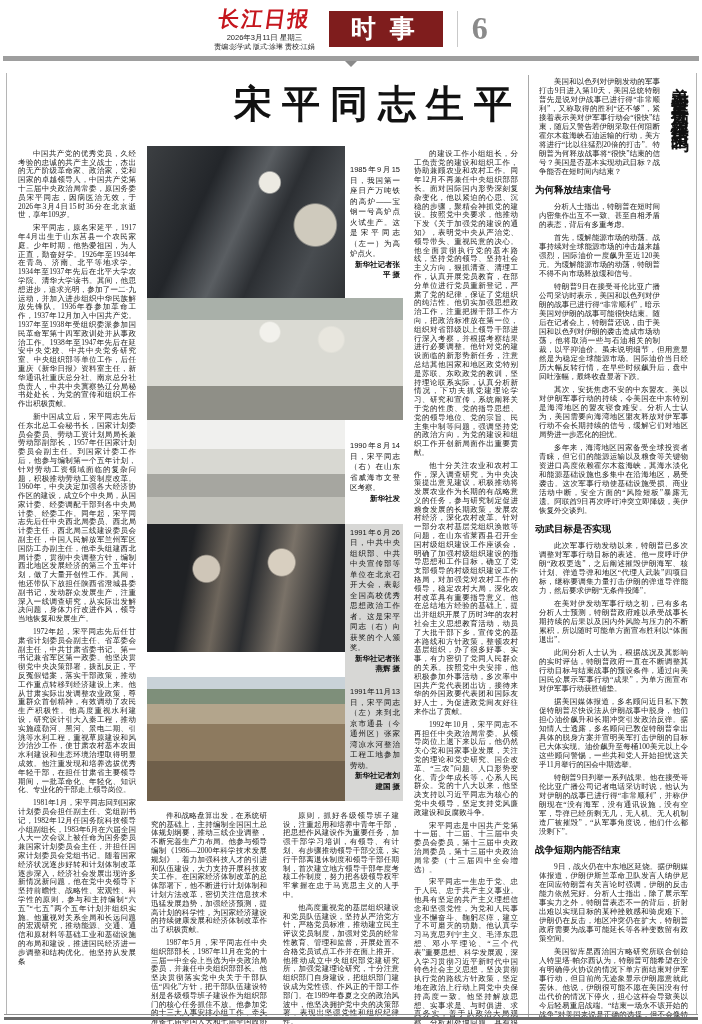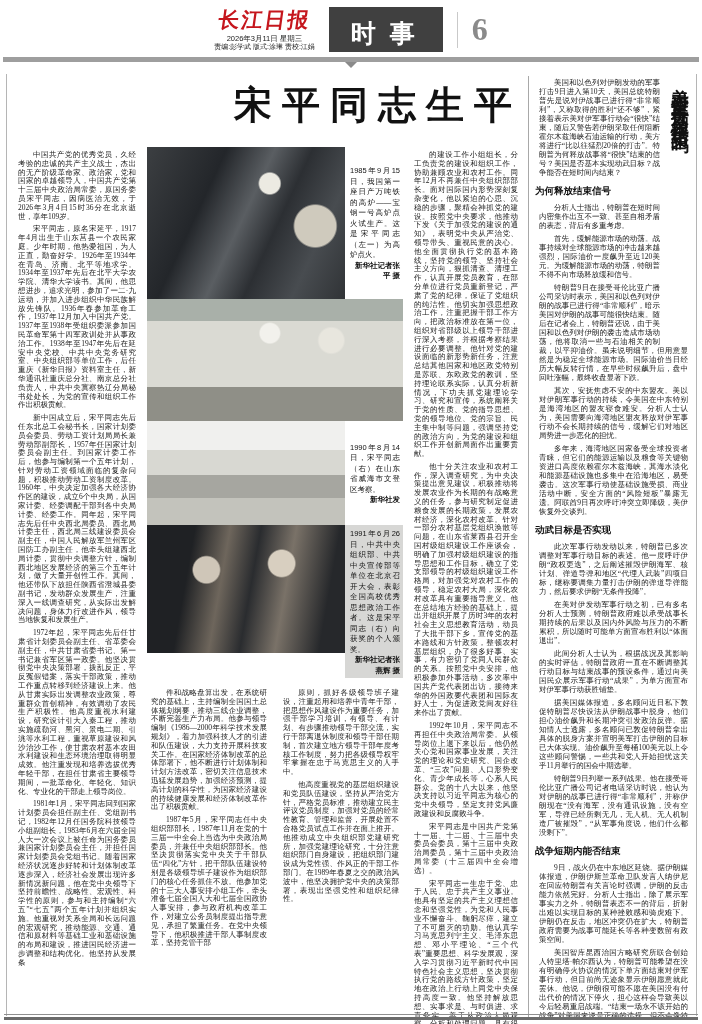--- a/index.html
+++ b/index.html
@@ -5,21 +5,21 @@
   html,body{margin:0;padding:0;background:#f4f4f2;}
   body{width:702px;height:1024px;overflow:hidden;font-family:"Liberation Serif","DejaVu Serif",serif;}
   .page{width:702px;height:1024px;background:#fff;position:relative;box-sizing:border-box;}
 
   
   .masthead{display:flex;justify-content:center;align-items:center;gap:14px;padding:7px 0 3px 0;}
   .logo-block{text-align:center;line-height:1.15;}
   .paper-logo{color:#c5161d;font-weight:bold;font-size:21px;letter-spacing:2px;transform:skewX(-8deg);font-family:"Liberation Serif",serif;}
   .date-line{font-size:7.5px;color:#222;margin-top:3px;font-family:"Liberation Sans",sans-serif;}
   .staff-line{font-size:7px;color:#222;font-family:"Liberation Sans",sans-serif;}
-  .section-box{background:#404040;color:#fff;font-family:"Liberation Sans",sans-serif;font-weight:bold;font-size:25px;padding:14px 14px 6px 22px;letter-spacing:14px;line-height:1;}
+  .section-box{background:#7f1d1d;color:#fff;font-family:"Liberation Sans",sans-serif;font-weight:bold;font-size:25px;padding:5px 14px 6px 22px;letter-spacing:14px;line-height:1;}
   .mast-sep{width:1px;height:36px;background:#c9c9c9;}
   .page-num{font-size:32px;font-weight:bold;color:#8a8a8a;font-family:"Liberation Serif",serif;}
   .mast-bar{height:5px;background:#9e9e9e;margin:2px 3px 0 3px;}
   .bar-arrow{width:0;height:0;border-left:6px solid transparent;border-right:6px solid transparent;border-top:6px solid #8a8a8a;margin:0 auto;}
 
   
   .content{display:flex;position:relative;padding:4px 10px 0 14px;height:952px;box-sizing:border-box;}
   .edge-rule{position:absolute;top:6px;bottom:4px;width:1px;background:#b5b5b5;}
   .edge-rule.left{left:6px;}
   .edge-rule.right{right:5px;}
@@ -111,20 +111,27 @@
                   <div class="cap-credit">新华社发</div>
                 </figcaption>
               </figure>
               <figure class="photo-row">
                 <div class="photo ph4" style="height: 128px;"></div>
                 <figcaption class="photo-cap gray">
                   <span>1991年6月26日，中共中央组织部、中共中央宣传部等单位在北京召开大会，表彰全国高校优秀思想政治工作者。这是宋平同志（右）向获奖的个人颁奖。</span>
                   <div class="cap-credit">新华社记者张燕辉 摄</div>
                 </figcaption>
               </figure>
+              <figure class="photo-row">
+                <div class="photo ph5" style="height: 124px;"></div>
+                <figcaption class="photo-cap gray">
+                  <span>1991年11月13日，宋平同志（左）来到北京市通县（今通州区）张家湾凉水河整治工程工地参加劳动。</span>
+                  <div class="cap-credit">新华社记者刘建国 摄</div>
+                </figcaption>
+              </figure>
             </div>
           <div class="mid-bottom">
             <div class="colB">
                 <p class="para">件和战略盘算出发，在系统研究的基础上，主持编制全国国土总体规划纲要，推动三线企业调整，不断完善生产力布局。他参与领导编制《1986—2000年科学技术发展规划》，着力加强科技人才的引进和队伍建设，大力支持开展科技攻关工作。在国家经济体制改革的总体部署下，他不断进行计划体制和计划方法改革，密切关注信息技术迅猛发展趋势，加强经济预测，提高计划的科学性，为国家经济建设的持续健康发展和经济体制改革作出了积极贡献。</p>
                 <p class="para">1987年5月，宋平同志任中央组织部部长，1987年11月在党的十三届一中全会上当选为中央政治局委员，并兼任中央组织部部长。他坚决贯彻落实党中央关于干部队伍“四化”方针，把干部队伍建设特别是各级领导班子建设作为组织部门的核心任务抓住不放。他参加党的十三大人事安排小组工作，牵头准备七届全国人大和七届全国政协人事安排，参与政府机构改革工作，对建立公务员制度提出指导意见，承担了繁重任务。在党中央领导下，他积极推进干部人事制度改革，坚持党管干部</p>
               </div>
             <div class="colC">
                 <p class="para">原则，抓好各级领导班子建设，注重起用和培养中青年干部，把思想作风建设作为重要任务，加强干部学习培训，有领导、有计划、有步骤推动领导干部交流，实行干部离退休制度和领导干部任期制，首次建立地方领导干部年度考核工作制度，努力把各级领导权牢牢掌握在忠于马克思主义的人手中。</p>
                 <p class="para">他高度重视党的基层组织建设和党员队伍建设，坚持从严治党方针，严格党员标准，推动建立民主评议党员制度，加强对党员的经常性教育、管理和监督，开展处置不合格党员试点工作并在面上推开。他推动成立中央组织部党建研究所，加强党建理论研究，十分注意组织部门自身建设，把组织部门建设成为党性强、作风正的干部工作部门。在1989年春夏之交的政治风波中，他坚决拥护党中央的决策部署，表现出坚强党性和组织纪律性。</p>
               </div>

